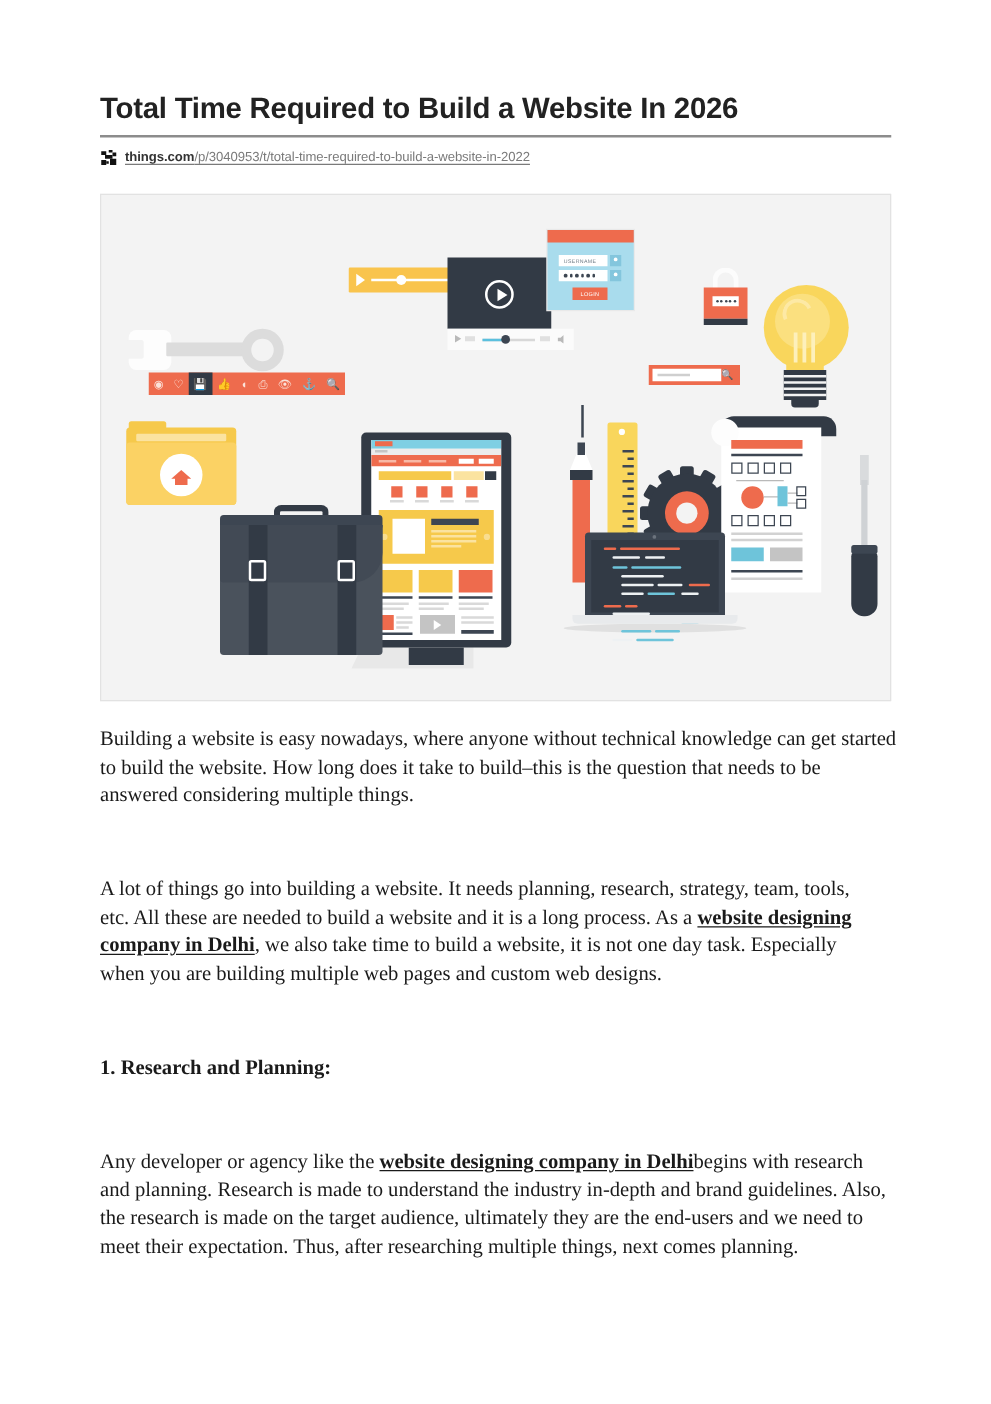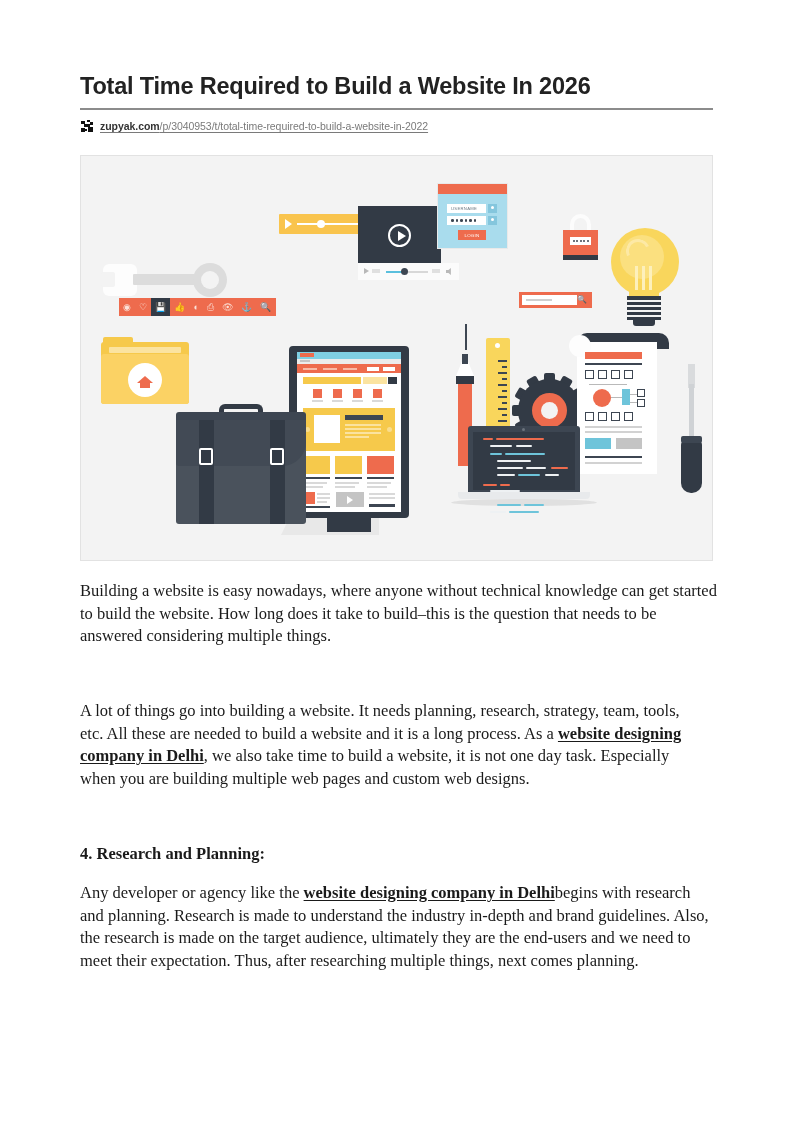--- a/index.html
+++ b/index.html
@@ -273,21 +273,21 @@
     font-family:"Liberation Serif", serif;
     font-size:16.5px;
     line-height:22.5px;
     color:#1a1a1a;
     margin:0;
     text-align:left;
   }
   .p1 { position:absolute; top:580px; left:0; width:640px; }
   .p2 { position:absolute; top:700px; left:0; width:617px; }
   .sec { position:absolute; top:843px; left:0; font-weight:bold; font-size:16px; }
-  .p3 { position:absolute; top:882px; left:0; width:635px; }
+  .p3 { position:absolute; top:918px; left:0; width:635px; }
   a.lnk {
     color:#1a1a1a; font-weight:bold; text-decoration:underline;
     text-underline-offset:1.5px;
   }
 </style>
 </head>
 <body>
 
 <div class="page">
   <div class="content">
@@ -298,21 +298,21 @@
     <div class="urlbar">
       <span class="favicon">
         <i class="fv1"></i>
           <i class="fv2"></i>
           <i class="fv3"></i>
           <i class="fv4"></i>
           <i class="fv5"></i>
           <i class="fv6"></i>
           <i class="fv7"></i>
       </span>
-      <span class="url-text"><b>zupyak.com</b><span>/p/3040953/t/total-time-required-to-build-a-website-in-2022</span></span>
+      <span class="url-text"><b>things.com</b><span>/p/3040953/t/total-time-required-to-build-a-website-in-2022</span></span>
     </div>
 
     <div class="hero">
       <div class="scene">
 
         <div class="abs wrench-head"></div>
         <div class="abs wrench-notch"></div>
         <div class="abs wrench-bar"></div>
         <div class="abs wrench-ring"></div>
         <div class="abs wrench-ring-in"></div>
@@ -581,18 +581,18 @@
         <div class="abs sd-handle"></div>
         <div class="abs sd-collar"></div>
 
       </div>
     </div>
 
     <p class="body p1">Building a website is easy nowadays, where anyone without technical knowledge can get started to build the website. How long does it take to build–this is the question that needs to be answered considering multiple things.</p>
 
     <p class="body p2"><span>A lot of things go into building a website. It needs planning, research, strategy, team, tools, etc. All these are needed to build a website and it is a long process. As a </span><a class="lnk" href="#">website designing company in Delhi</a><span>, we also take time to build a website, it is not one day task. Especially when you are building multiple web pages and custom web designs.</span></p>
 
-    <h3 class="sec">4. Research and Planning:</h3>
+    <h3 class="sec">1. Research and Planning:</h3>
 
     <p class="body p3"><span>Any developer or agency like the </span><a class="lnk" href="#">website designing company in Delhi</a><span>begins with research and planning. Research is made to understand the industry in-depth and brand guidelines. Also, the research is made on the target audience, ultimately they are the end-users and we need to meet their expectation. Thus, after researching multiple things, next comes planning.</span></p>
 
   </div>
 </div>
 
 </body></html>

